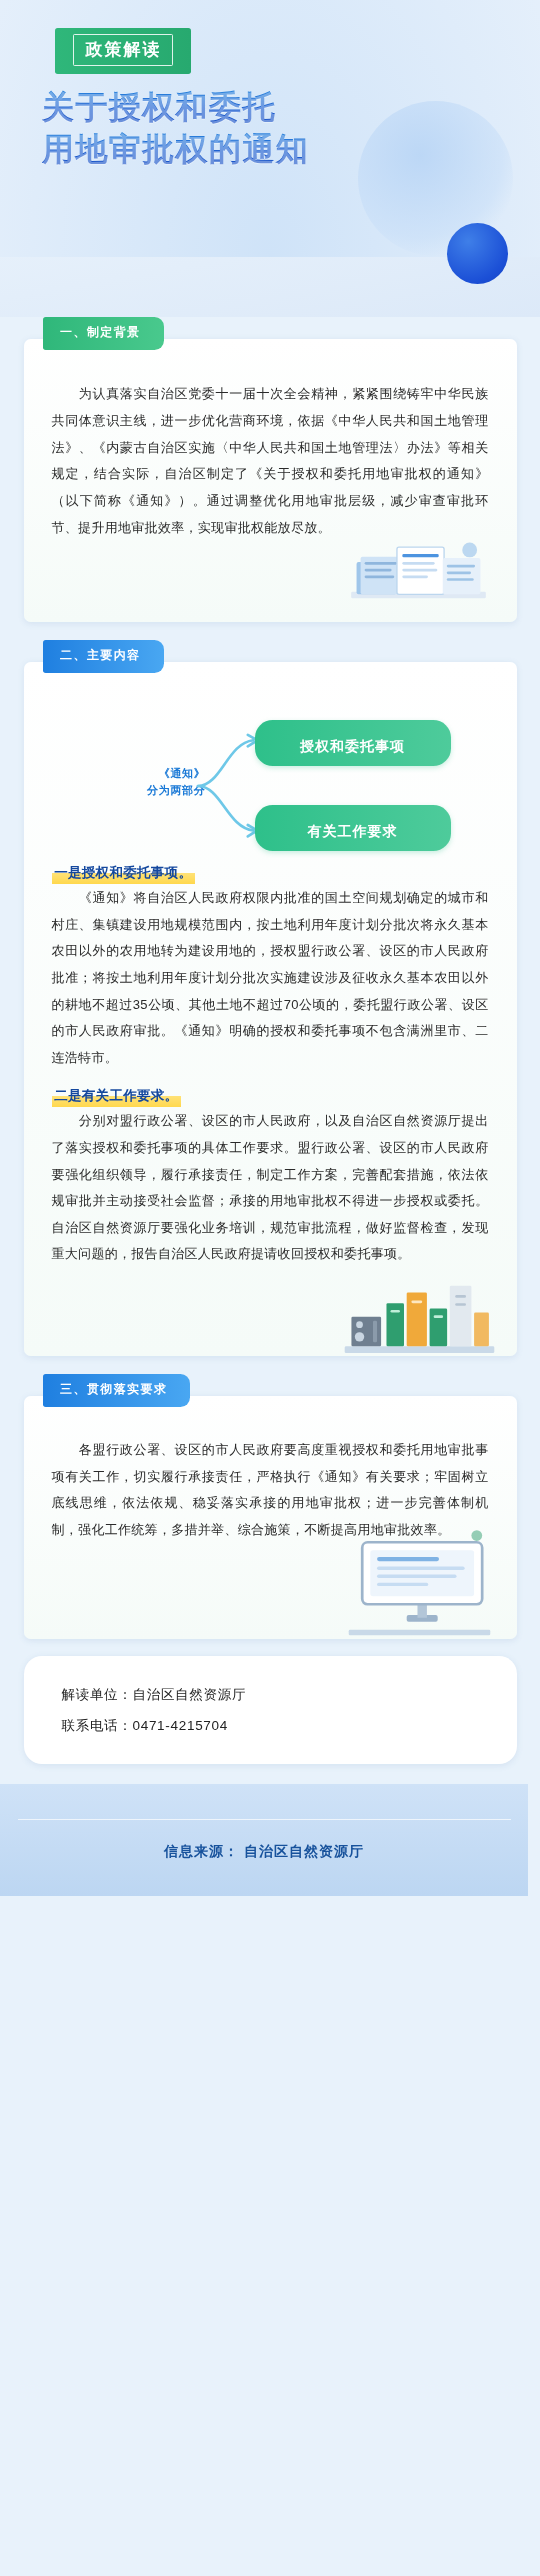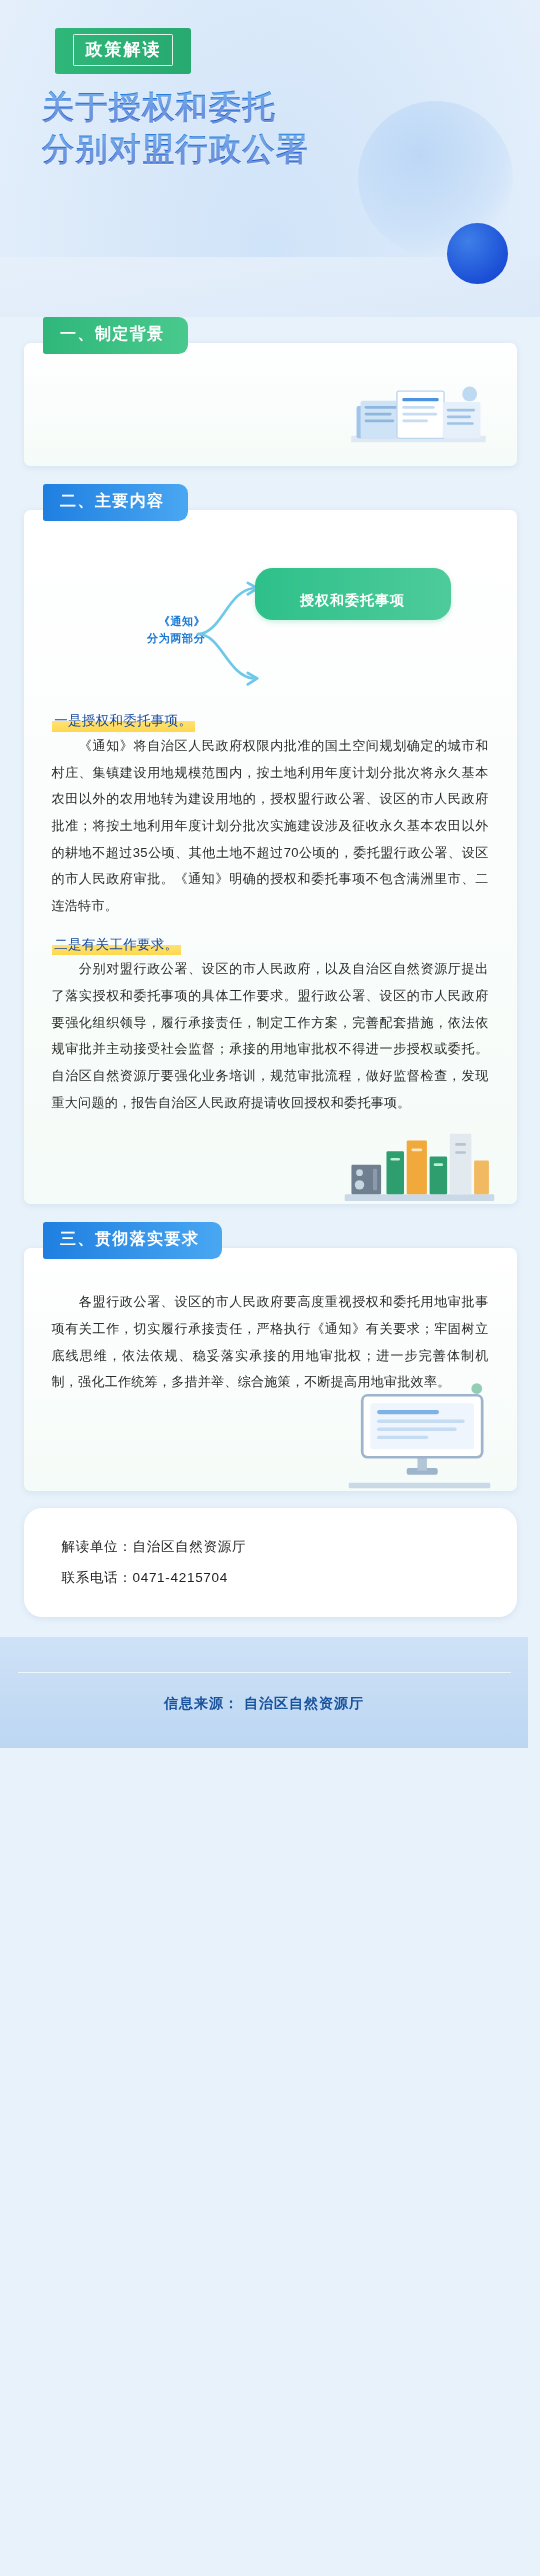--- a/index.html
+++ b/index.html
@@ -96,21 +96,21 @@
     background: linear-gradient(180deg, #ffffff 0%, #f5fbf8 100%);
   }
 
   
   .sec-head {
     position: relative;
     display: inline-block;
     margin: 0 0 6.8px 0;
     padding: 7.4px 23px 8.8px 17.6px;
     color: #ffffff;
-    font-size: 16px;
+    font-size: 12px;
     font-weight: bold;
     letter-spacing: 1.4px;
     border-radius: 2.7px 9.5px 9.5px 2.7px;
   }
   .sec-head.green { background: linear-gradient(90deg, #2fb77a 0%, #49c98d 100%); }
   .sec-head.blue  { background: linear-gradient(90deg, #1f7fe0 0%, #49a7f2 100%); }
 
   .head-wrap {
     position: relative;
     width: 493px;
@@ -126,21 +126,21 @@
     color: #2a2a2a;
     text-align: justify;
     text-indent: 2.1em;
     letter-spacing: 0.3px;
   }
 
   
   .hl {
     display: inline-block;
     font-size: 13.5px;
-    font-weight: normal;
+    font-weight: bold;
     color: #14489e;
     background: linear-gradient(180deg, rgba(255,236,150,0) 45%, #ffe277 45%, #ffd84d 100%);
     padding: 0 2.7px 1.4px 2.7px;
     margin: 4px 0 1.4px 0;
     letter-spacing: 0.3px;
   }
 
   
   .diagram {
     position: relative;
@@ -157,21 +157,21 @@
     line-height: 1.55;
     color: #1a79d6;
     letter-spacing: 0.7px;
   }
   .diag-left .nw { color: #1a79d6; }
   .diag-left .nw2 { color: #1a79d6; margin-left: 9px; }
   .pill {
     position: absolute;
     left: 203px;
     width: 196px;
-    padding: 24px 0 10px 0;
+    padding: 18px 0 10px 0;
     text-align: center;
     color: #ffffff;
     font-size: 14px;
     font-weight: bold;
     letter-spacing: 1px;
     border-radius: 17.6px;
     background: linear-gradient(90deg, #2ec08a 0%, #4ecb9b 100%);
     box-shadow: 0 2px 5.4px rgba(46,192,138,0.25);
   }
   .pill.top { top: 4px; }
@@ -242,29 +242,30 @@
   <div class="header-bg-swoosh"></div>
   <div class="header-soft-circle"></div>
   <div class="header-blue-circle"></div>
 
   <div class="tag-policy">
     <span class="tag-policy-inner">政策解读</span>
   </div>
 
   <div class="main-title">
     <span class="line">关于授权和委托</span>
-    <span class="line">分别对盟行政公署</span>
+    <span class="line">用地审批权的通知</span>
   </div>
 </div>
 
 <div class="head-wrap inset">
   <span class="sec-head green">一、制定背景</span>
 </div>
 <div class="section">
   <div class="card tinted" style="padding-top:42px;padding-bottom:81px;">
+    <p class="body">为认真落实自治区党委十一届十次全会精神，紧紧围绕铸牢中华民族共同体意识主线，进一步优化营商环境，依据《中华人民共和国土地管理法》、《内蒙古自治区实施〈中华人民共和国土地管理法〉办法》等相关规定，结合实际，自治区制定了《关于授权和委托用地审批权的通知》（以下简称《通知》）。通过调整优化用地审批层级，减少审查审批环节、提升用地审批效率，实现审批权能放尽放。</p>
 
     <svg class="art-docs" viewBox="0 0 220 150">
       <rect x="10" y="96" width="200" height="10" rx="2" fill="#dfe9f4"></rect>
       <g>
         <rect x="18" y="52" width="60" height="48" rx="3" fill="#9fc6ea"></rect>
         <rect x="24" y="44" width="60" height="56" rx="3" fill="#cfe3f6"></rect>
         <rect x="30" y="52" width="48" height="4" rx="2" fill="#8fb6dd"></rect>
         <rect x="30" y="62" width="40" height="4" rx="2" fill="#8fb6dd"></rect>
         <rect x="30" y="72" width="44" height="4" rx="2" fill="#8fb6dd"></rect>
       </g>
@@ -299,20 +300,21 @@
       </div>
 
       <svg class="arrows" viewBox="0 0 110 208">
         <path d="M6 104 C 40 104, 50 40, 88 36" fill="none" stroke="#6ec8e8" stroke-width="4" stroke-linecap="round"></path>
         <path d="M80 28 L94 36 L80 45" fill="none" stroke="#6ec8e8" stroke-width="4" stroke-linecap="round" stroke-linejoin="round"></path>
         <path d="M6 104 C 40 104, 50 166, 88 170" fill="none" stroke="#6ec8e8" stroke-width="4" stroke-linecap="round"></path>
         <path d="M80 162 L94 170 L80 179" fill="none" stroke="#6ec8e8" stroke-width="4" stroke-linecap="round" stroke-linejoin="round"></path>
       </svg>
 
       <div class="pill top">授权和委托事项</div>
+      <div class="pill bot">有关工作要求</div>
     </div>
 
     <div>
       <span class="hl">一是授权和委托事项。</span>
       <p class="body">《通知》将自治区人民政府权限内批准的国土空间规划确定的城市和村庄、集镇建设用地规模范围内，按土地利用年度计划分批次将永久基本农田以外的农用地转为建设用地的，授权盟行政公署、设区的市人民政府批准；将按土地利用年度计划分批次实施建设涉及征收永久基本农田以外的耕地不超过35公顷、其他土地不超过70公顷的，委托盟行政公署、设区的市人民政府审批。《通知》明确的授权和委托事项不包含满洲里市、二连浩特市。</p>
     </div>
 
     <div class="spacer-sm"></div>
 
     <div>

